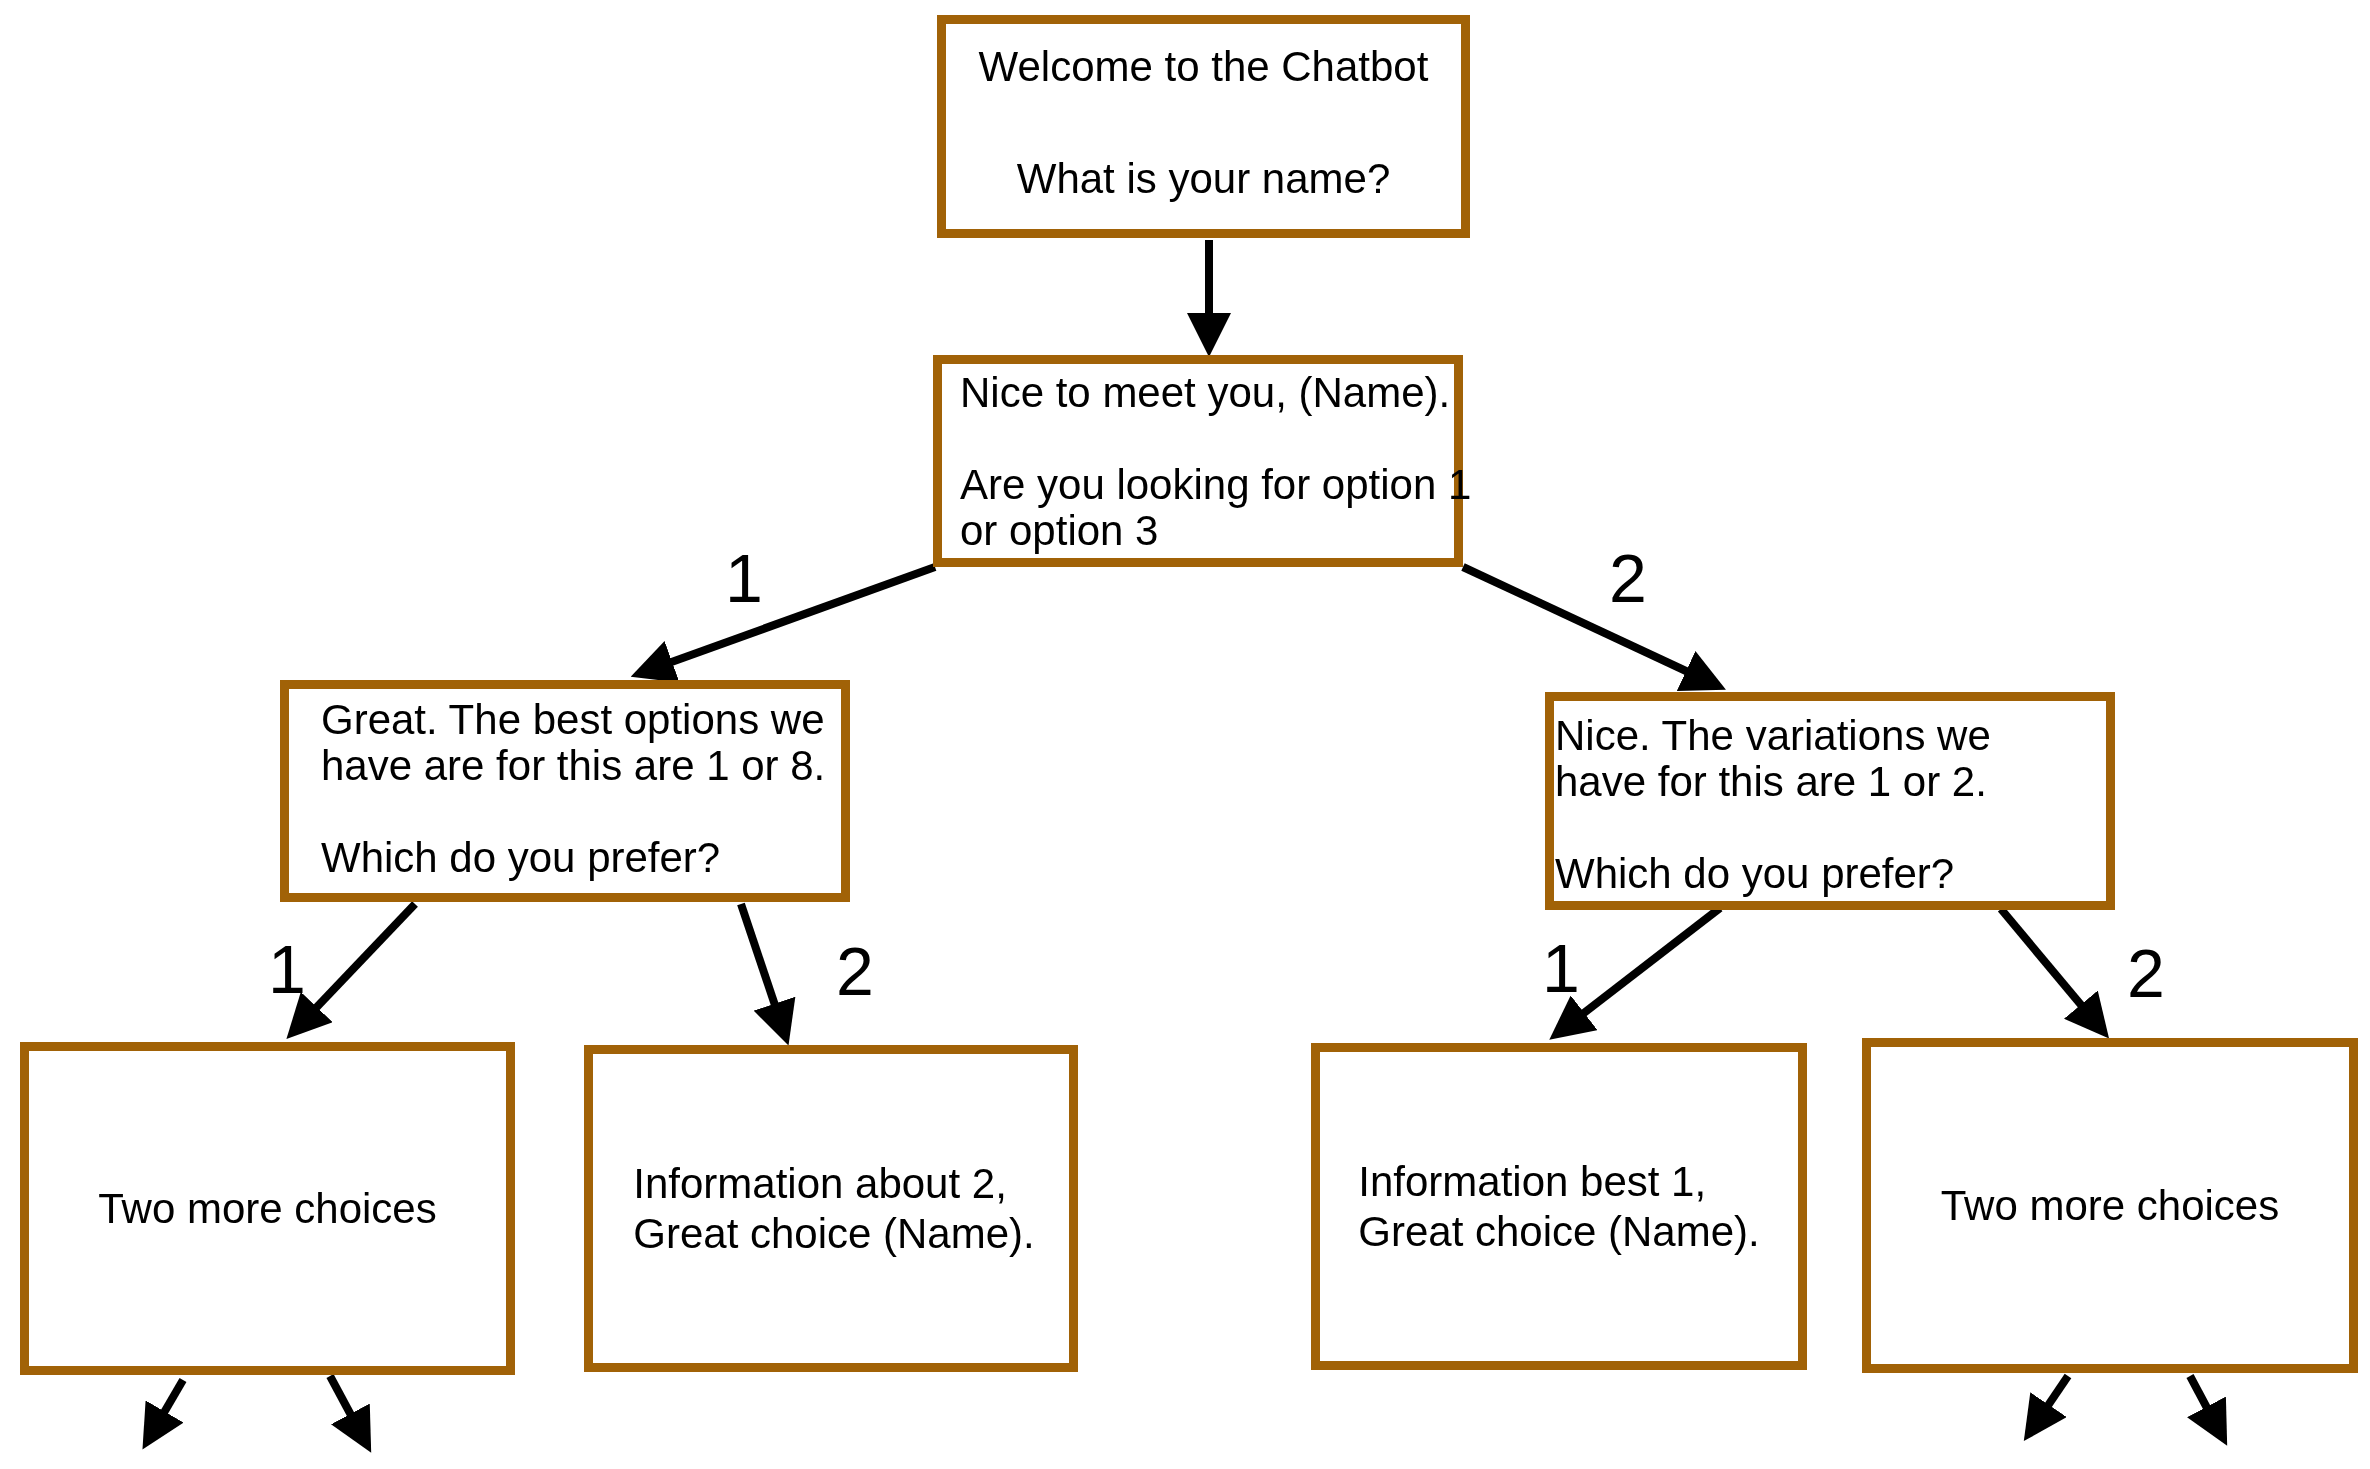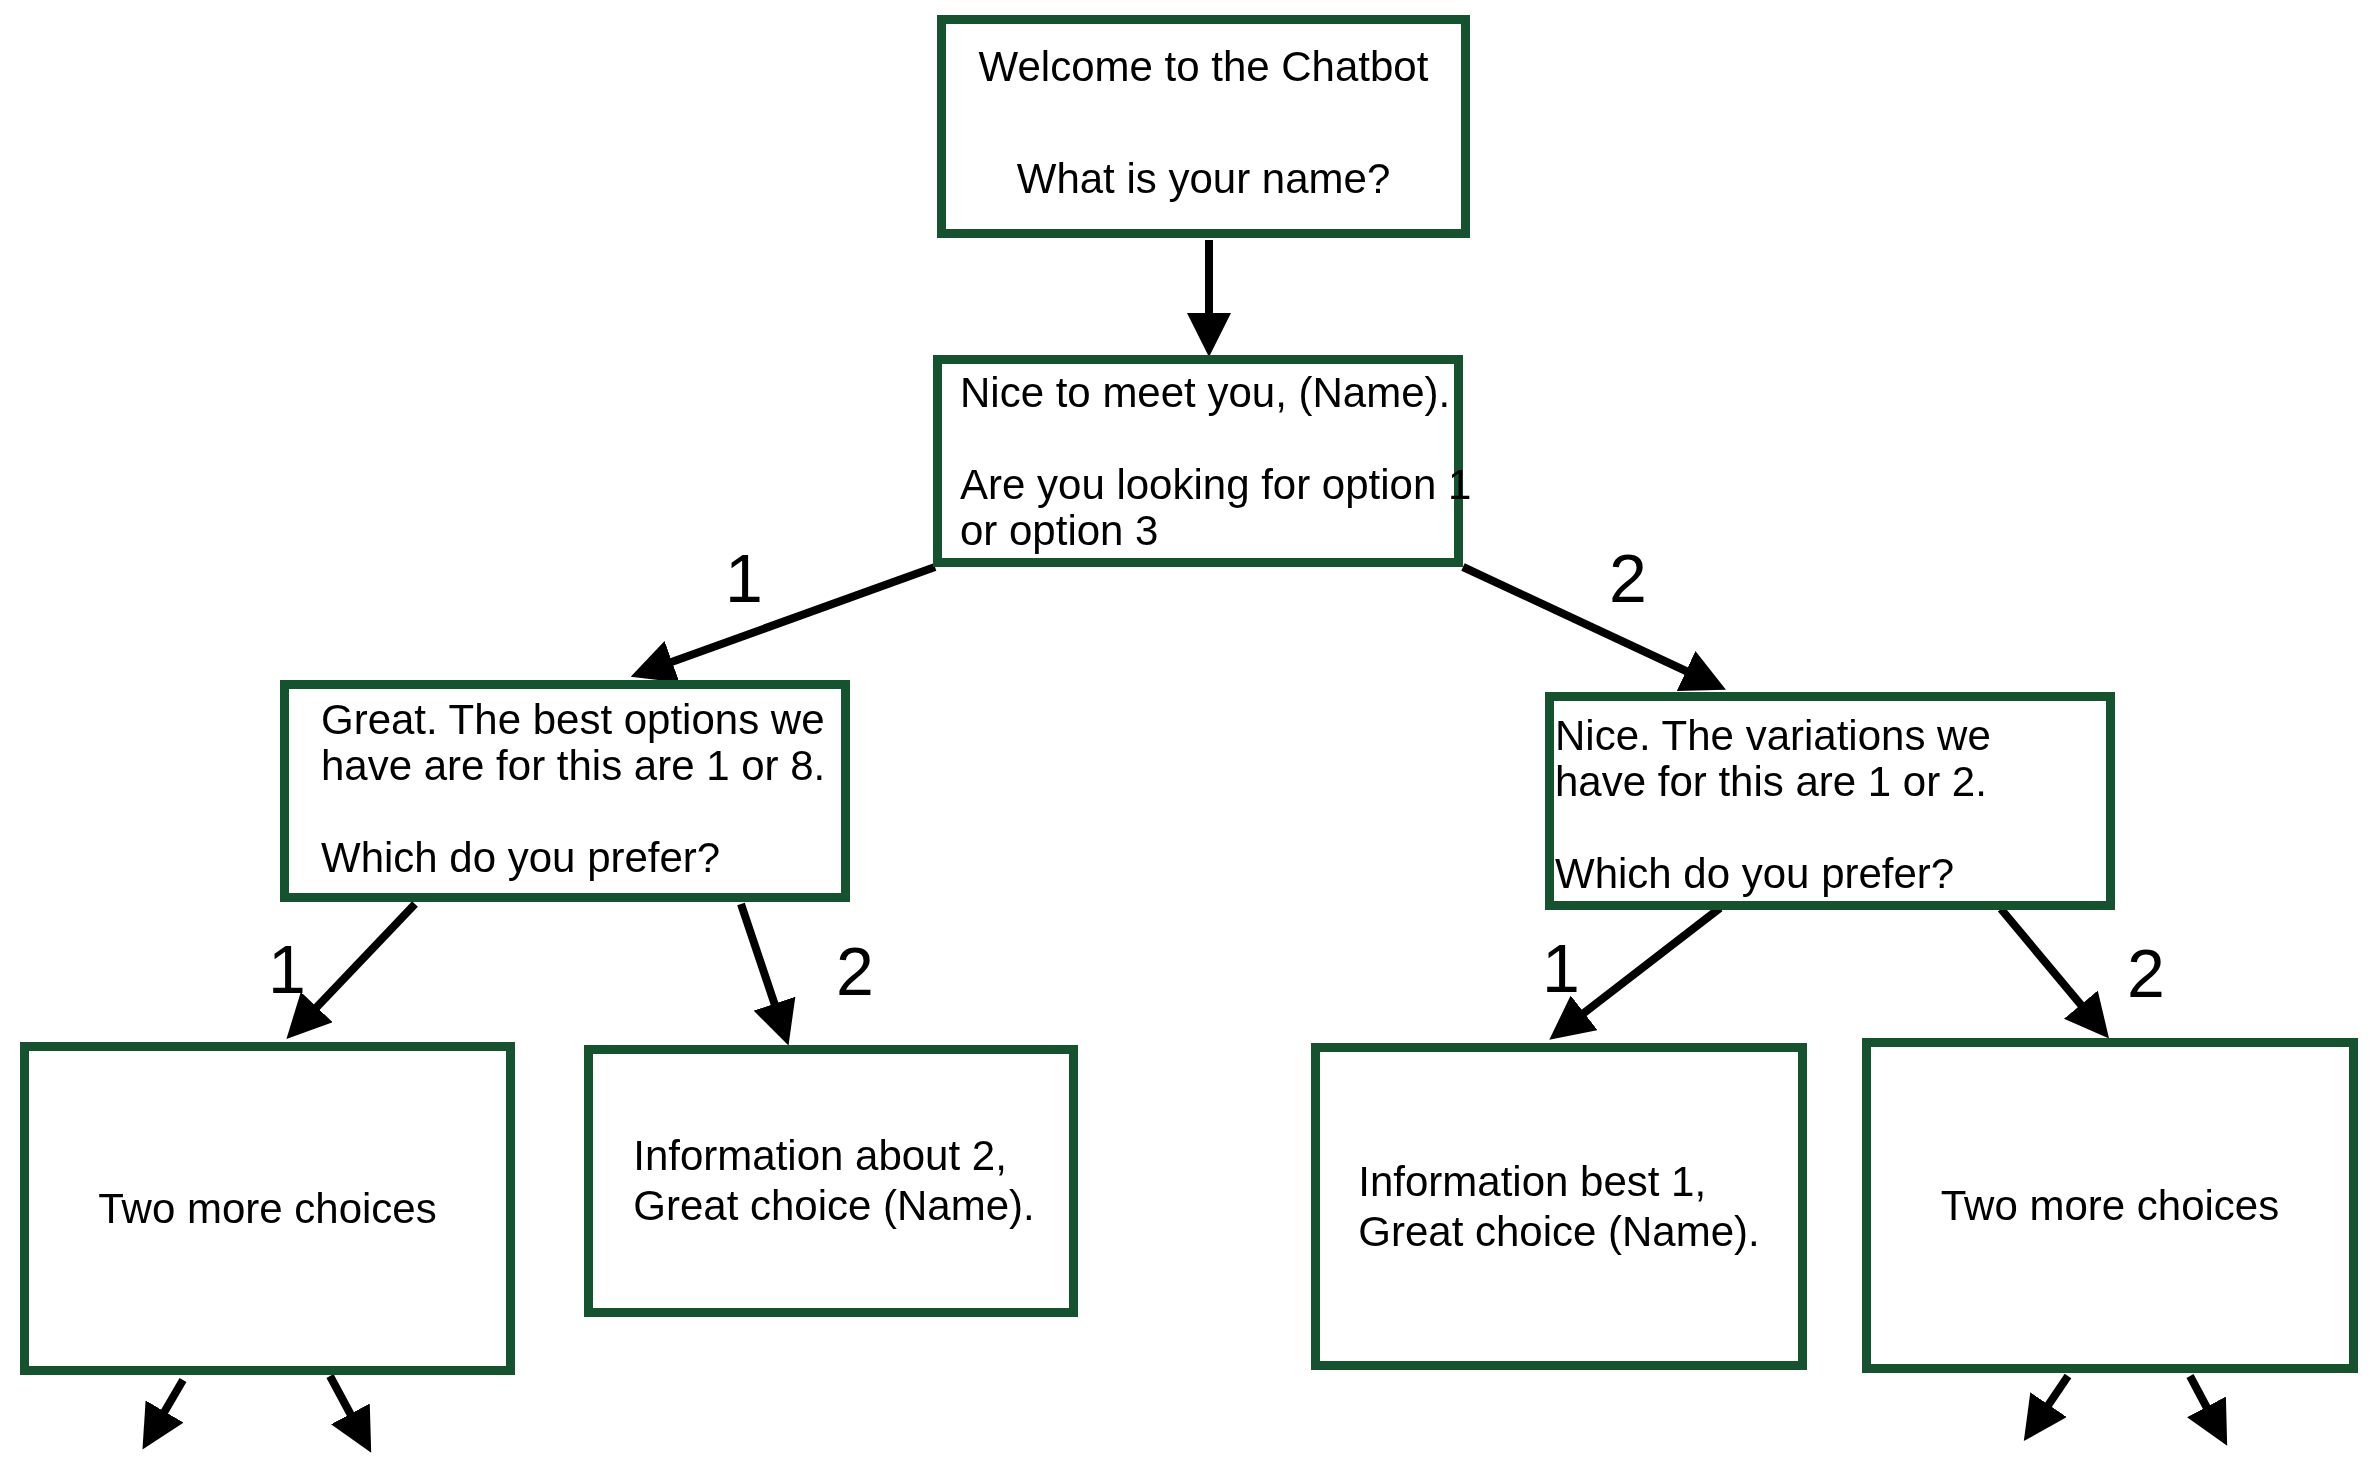--- a/index.html
+++ b/index.html
@@ -20,21 +20,21 @@
     position: absolute;
     left: 0;
     top: 0;
     width: 2370px;
     height: 1469px;
   }
   .node {
     position: absolute;
     box-sizing: border-box;
     background: #ffffff;
-    border: 9px solid #14532d;
+    border: 9px solid #a16207;
     font-size: 42px;
     line-height: 46px;
   }
   .node .line {
     height: 46px;
     white-space: nowrap;
   }
   .node .spacer {
     height: 46px;
   }
@@ -61,21 +61,21 @@
     flex-direction: column;
     justify-content: center;
   }
   .node-leaf .leaf-block {
     width: fit-content;
     margin: 0 auto;
     text-align: left;
   }
   .node-leaf .line { height: 50px; line-height: 50px; }
   .node-left-more  { left: 20px;   top: 1042px; width: 495px; height: 333px; }
-  .node-left-info  { left: 584px;  top: 1045px; width: 494px; height: 272px; padding-left: 6px; }
+  .node-left-info  { left: 584px;  top: 1045px; width: 494px; height: 327px; padding-left: 6px; }
   .node-right-info { left: 1311px; top: 1043px; width: 496px; height: 327px; }
   .node-right-more { left: 1862px; top: 1038px; width: 496px; height: 335px; }
   .edge-label {
     position: absolute;
     transform: translate(-50%, -50%);
     font-size: 68px;
     line-height: 68px;
     color: #000000;
   }
 </style>

